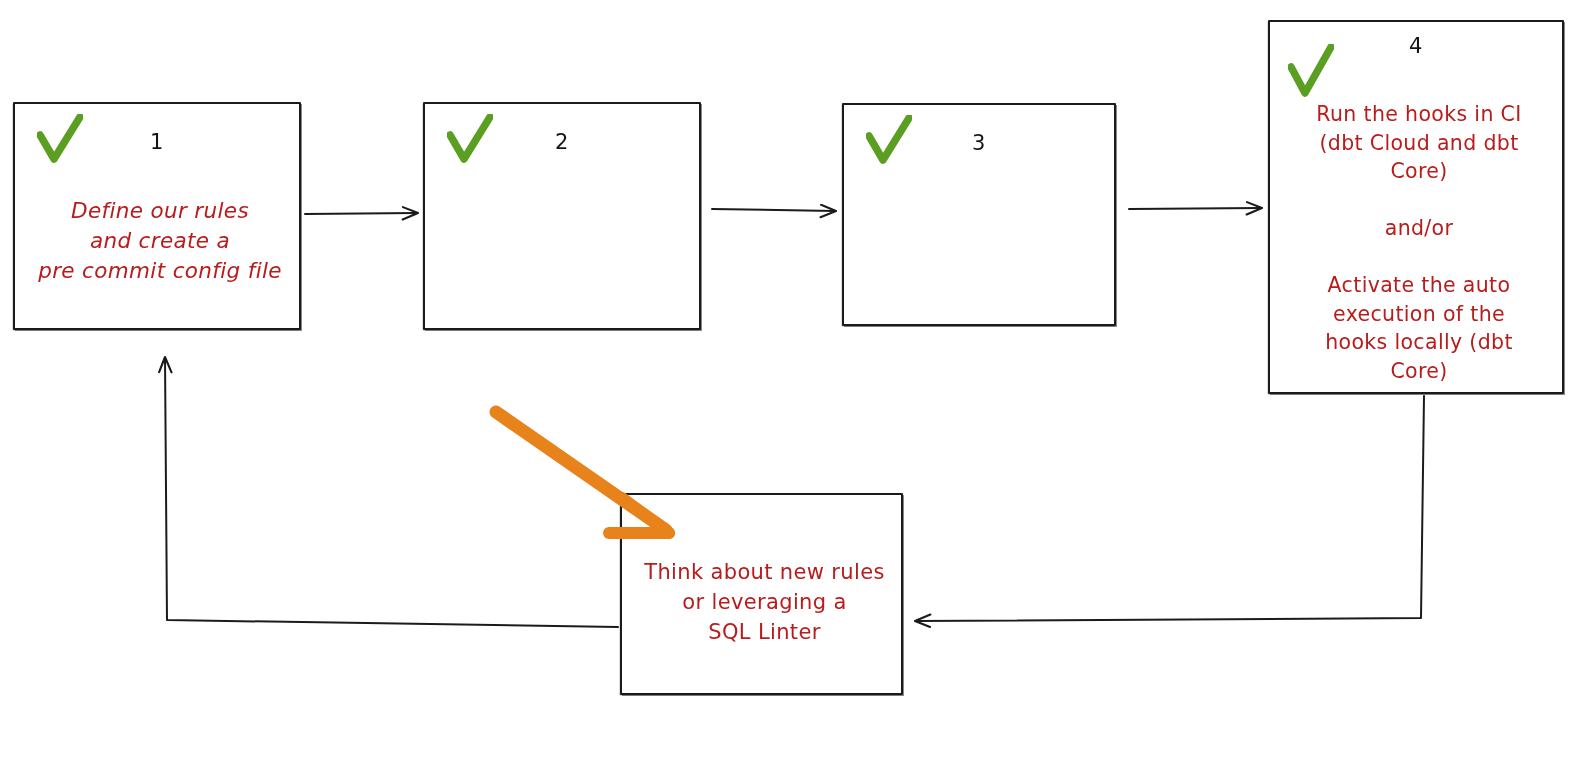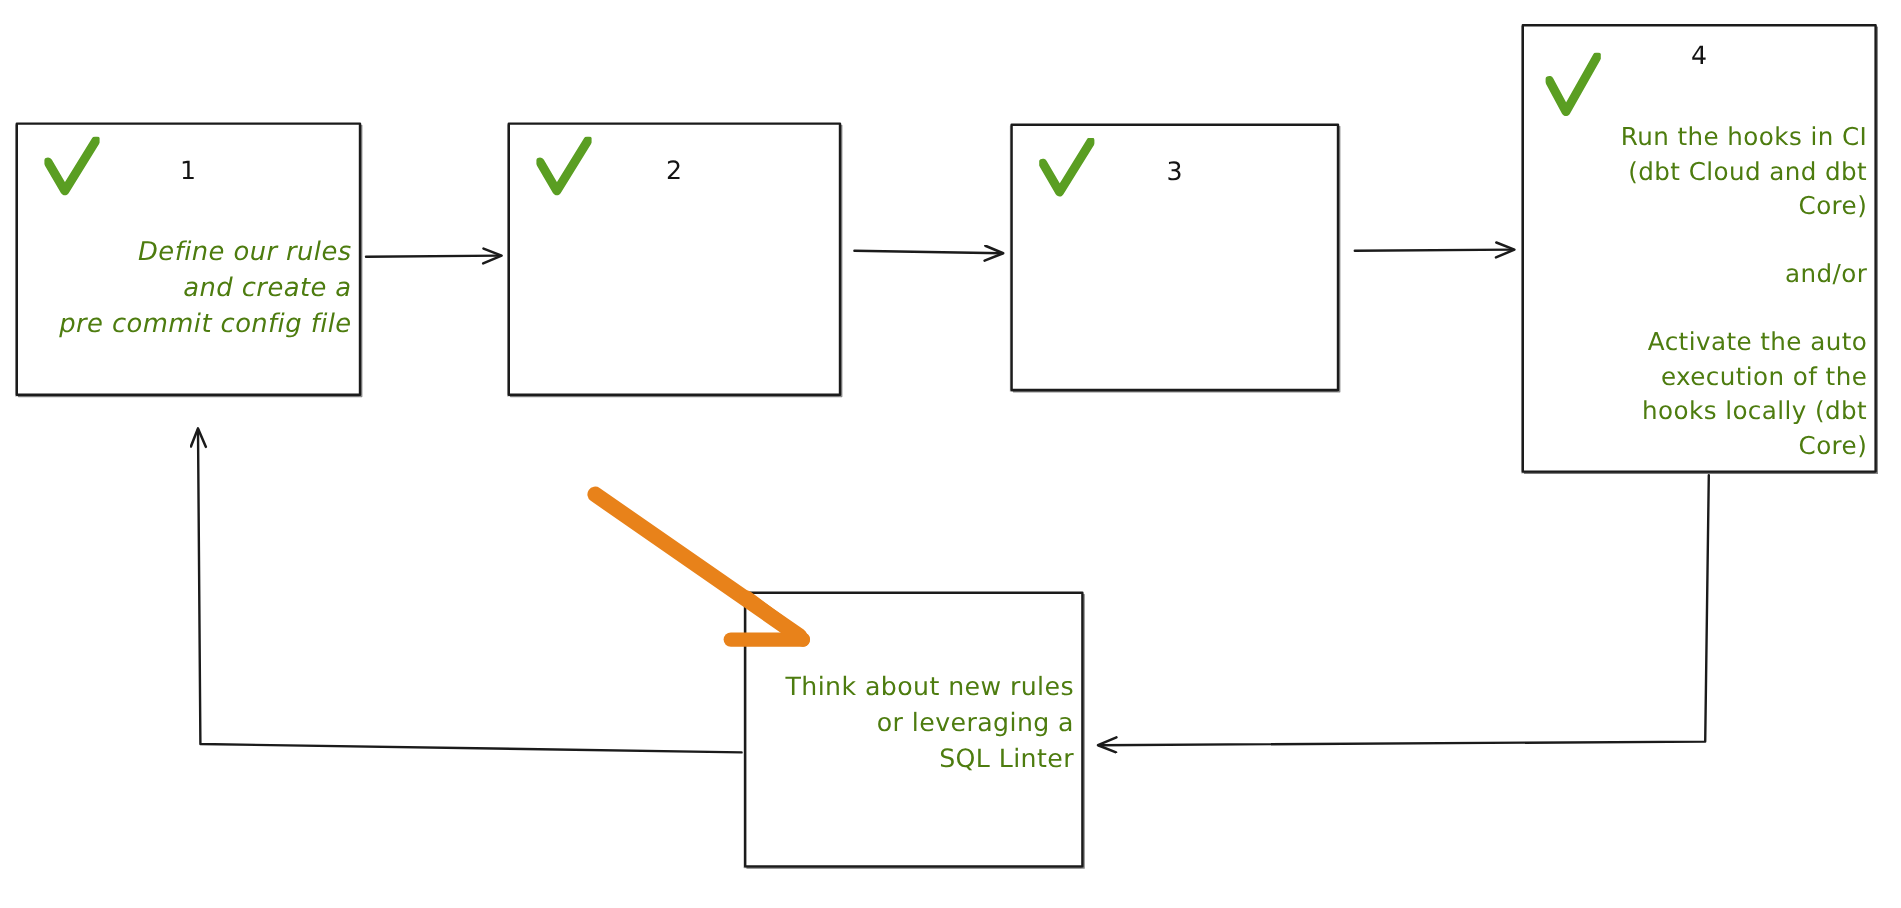--- a/index.html
+++ b/index.html
@@ -57,25 +57,25 @@
     text-align: center;
     font-family: "DejaVu Sans", sans-serif;
     font-size: 21px;
     color: #141414;
     letter-spacing: 0.5px;
   }
   .node-text {
     position: absolute;
     left: 12px;
     right: 6px;
-    text-align: right;
+    text-align: center;
     font-family: "DejaVu Sans", sans-serif;
     font-size: 21.5px;
     line-height: 30px;
-    color: #4d7c0f;
+    color: #b91c1c;
     letter-spacing: 0.35px;
     white-space: pre-line;
   }
 
   
   #node-1 { left: 13px;   top: 102px; width: 288px; height: 228px; }
   #node-1 .node-text { top: 92px; font-style: italic; }
 
   #node-2 { left: 423px;  top: 102px; width: 278px; height: 228px; }
   #node-2 .node-text { top: 92px; }
@@ -85,21 +85,21 @@
 
   #node-4 { left: 1268px; top: 20px;  width: 296px; height: 374px; }
   #node-4 .node-number { top: 12px; }
   #node-4 .check-icon { left: 18px; top: 22px; width: 46px; height: 56px; }
   #node-4 .node-text {
     top: 78px;
     font-size: 20.5px;
     line-height: 28.5px;
   }
 
-  #node-5 { left: 620px;  top: 493px; width: 283px; height: 230px; }
+  #node-5 { left: 620px;  top: 493px; width: 283px; height: 202px; }
   #node-5 .node-text { top: 62px; font-size: 21px; }
 
   .orange-arrow { position: absolute; left: 470px; top: 390px; width: 240px; height: 170px; }
 </style>
 </head>
 <body>
 
 <div id="canvas">
 
   <svg class="diagram-svg" viewBox="0 0 1584 757">

